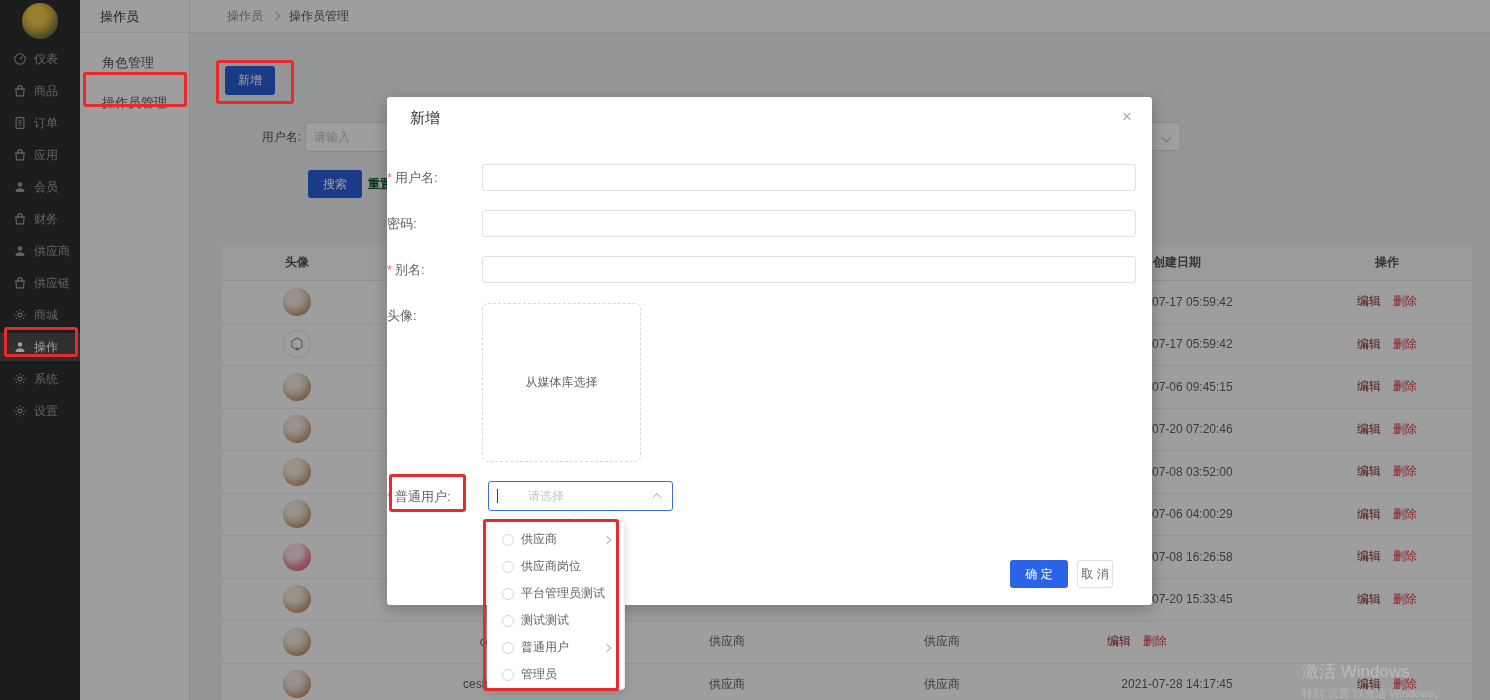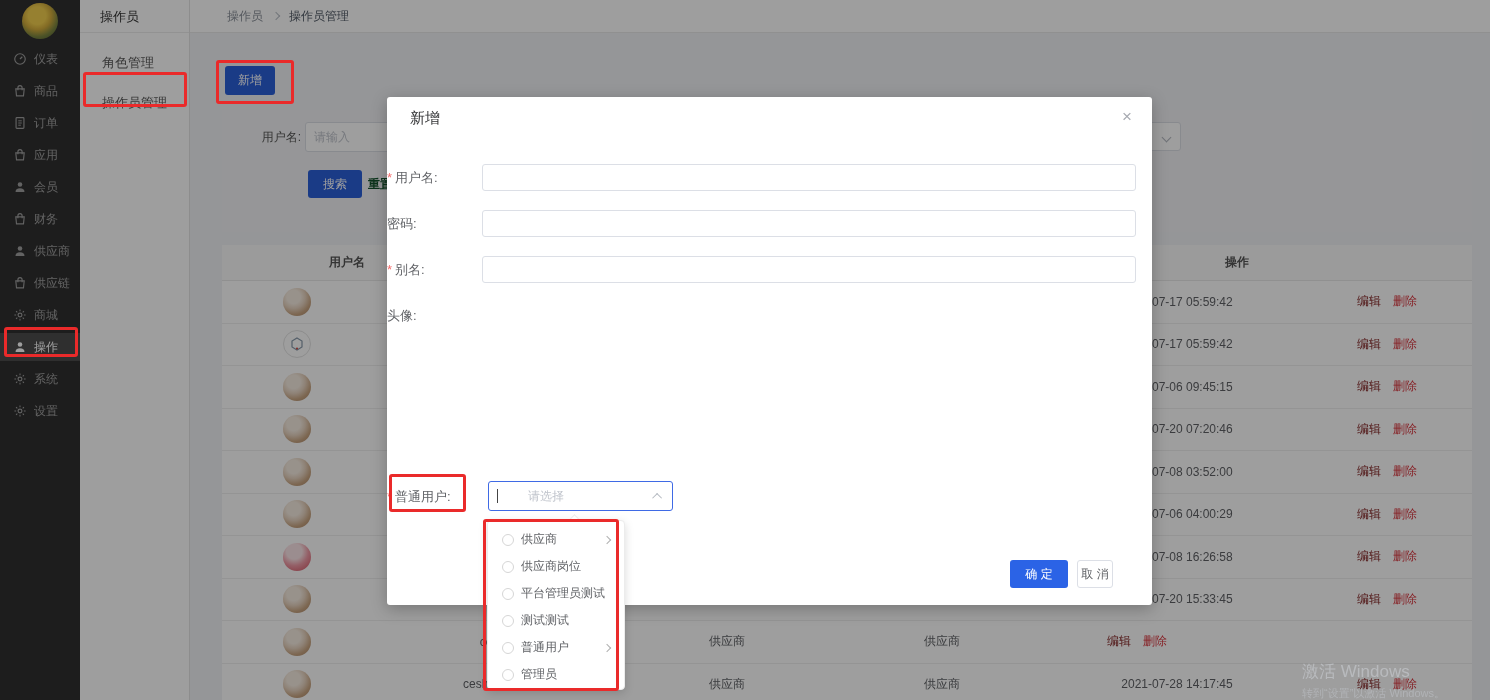--- a/index.html
+++ b/index.html
@@ -266,20 +266,21 @@
       <div class="filter-select">
         <span class="chev"></span>
       </div>
     </div>
     <button class="btn btn-primary search-btn">搜索</button>
     <span class="reset-link">重置</span>
   </section>
 
   <section class="table">
     <div class="thead">
+        <div class="th c0">头像</div>
         <div class="th c1">用户名</div>
         <div class="th c2">别名</div>
         <div class="th c3">用户角色</div>
         <div class="th c4">创建日期</div>
         <div class="th c5">操作</div>
       </div>
     <div class="tbody">
         <div class="tr">
           <div class="td c0">
             <div class="avatar av-dog"></div>
@@ -434,20 +435,23 @@
     <input class="f-input" style="top: 113px;">
 
     <div class="f-label" style="top:164px;">
       <span class="req">*</span><span>别名:</span>
     </div>
     <input class="f-input" style="top: 159px;">
 
     <div class="f-label" style="top:210px;">
       <span>头像:</span>
     </div>
+    <div class="upload-box">
+      <span>从媒体库选择</span>
+    </div>
 
     <div class="f-label" style="top:391px;">
       <span class="req">*</span><span>普通用户:</span>
     </div>
     <div class="role-select">
       <span class="tcaret"></span>
       <span class="ph">请选择</span>
       <span class="chev-up"></span>
     </div>
 

